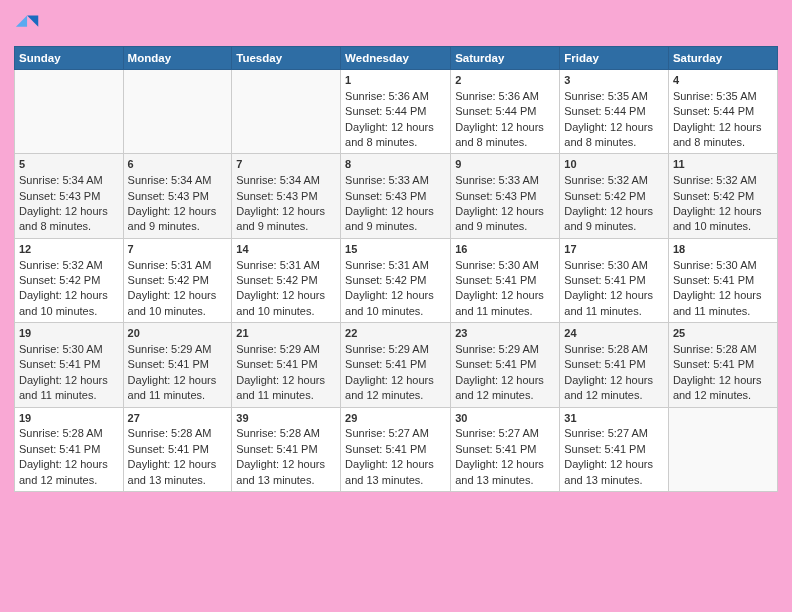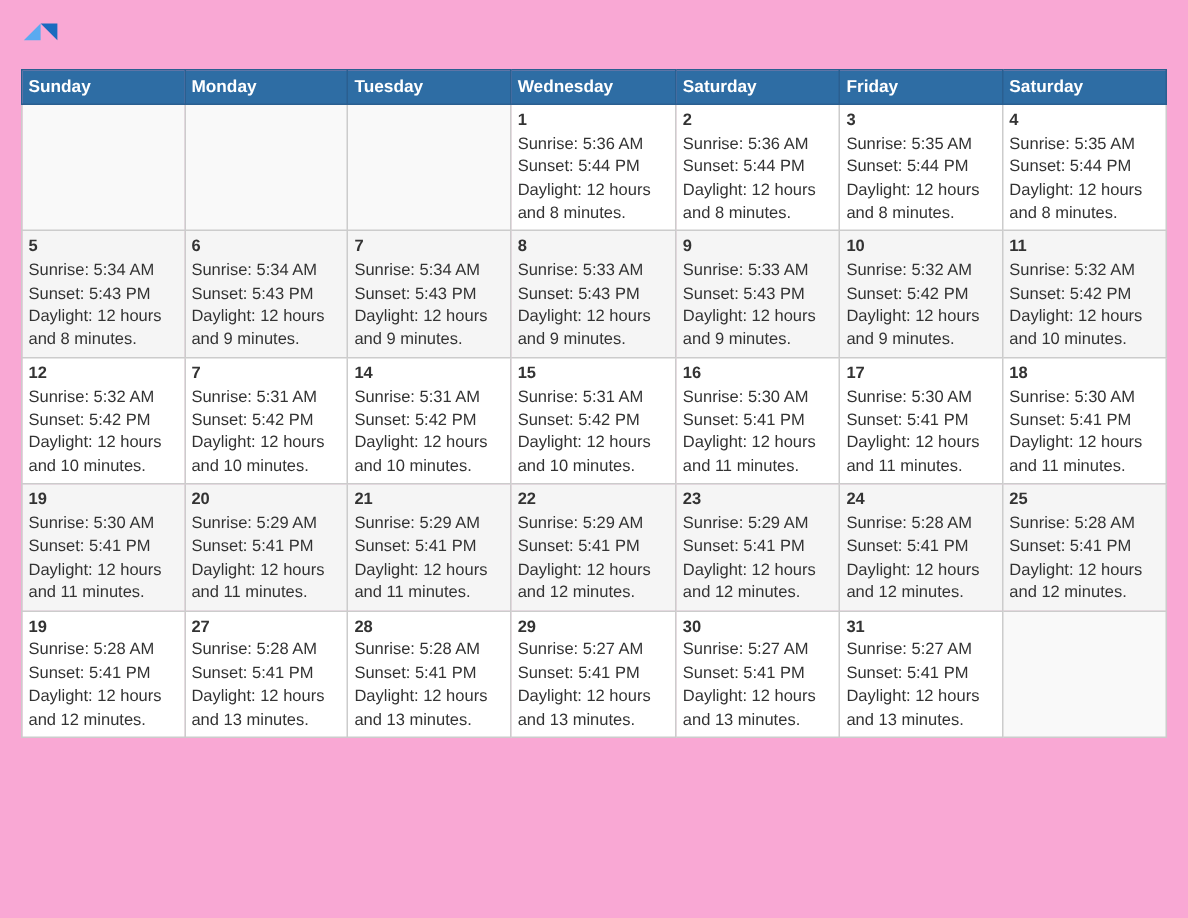--- a/index.html
+++ b/index.html
@@ -332,21 +332,21 @@
 and 12 minutes.</div>
           </td>
           <td>
             <span class="day-num">27</span>
             <div class="day-info" style="white-space: pre-line;">Sunrise: 5:28 AM
 Sunset: 5:41 PM
 Daylight: 12 hours
 and 13 minutes.</div>
           </td>
           <td>
-            <span class="day-num">28</span>
+            <span class="day-num">39</span>
             <div class="day-info" style="white-space: pre-line;">Sunrise: 5:28 AM
 Sunset: 5:41 PM
 Daylight: 12 hours
 and 13 minutes.</div>
           </td>
           <td>
             <span class="day-num">29</span>
             <div class="day-info" style="white-space: pre-line;">Sunrise: 5:27 AM
 Sunset: 5:41 PM
 Daylight: 12 hours

